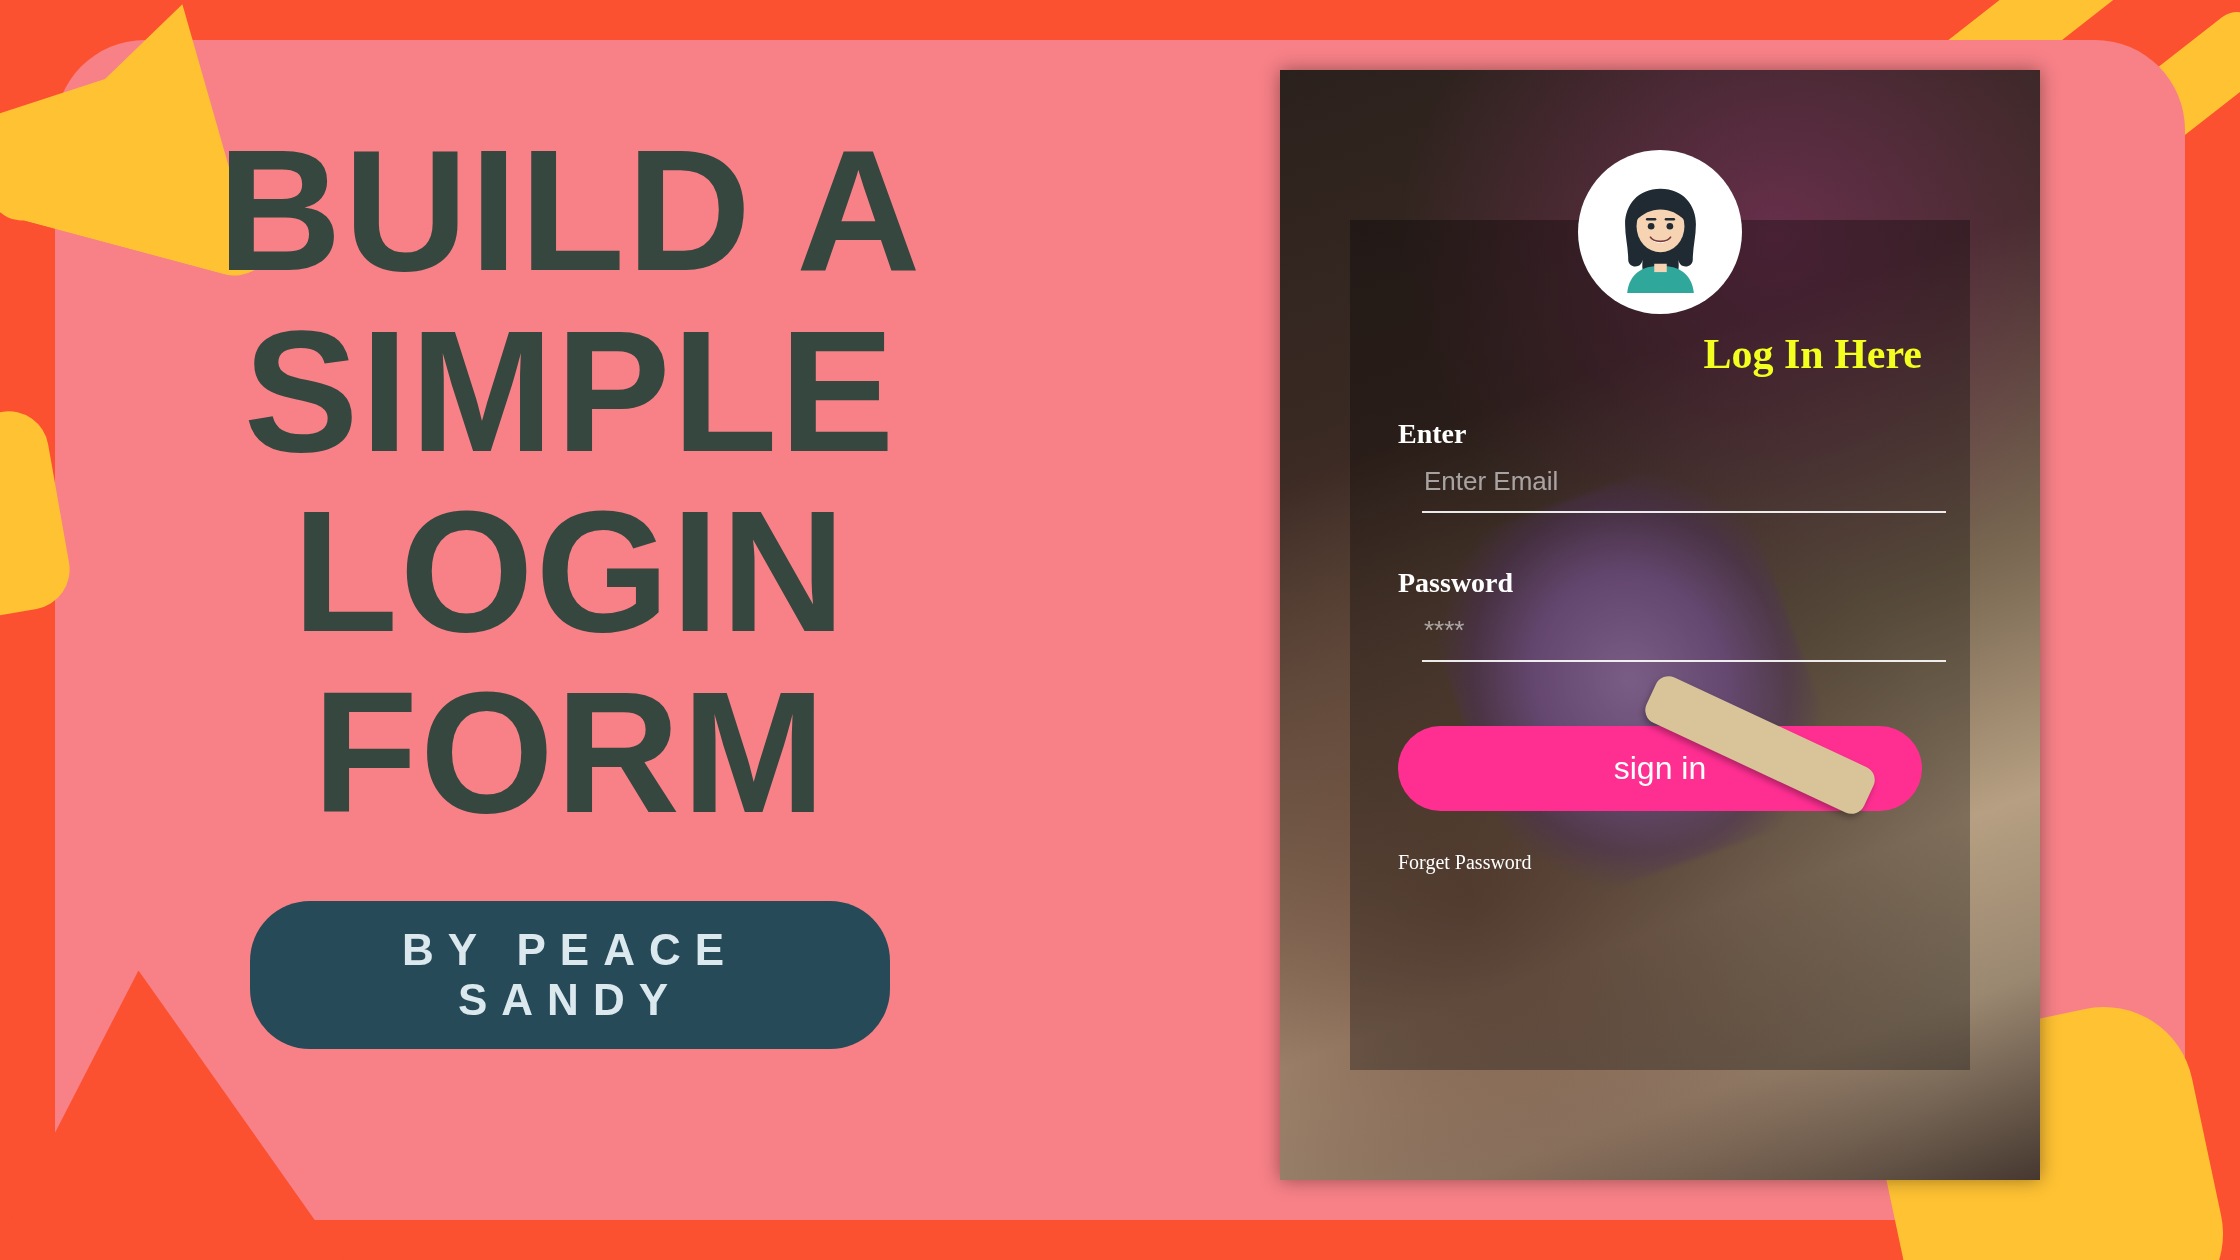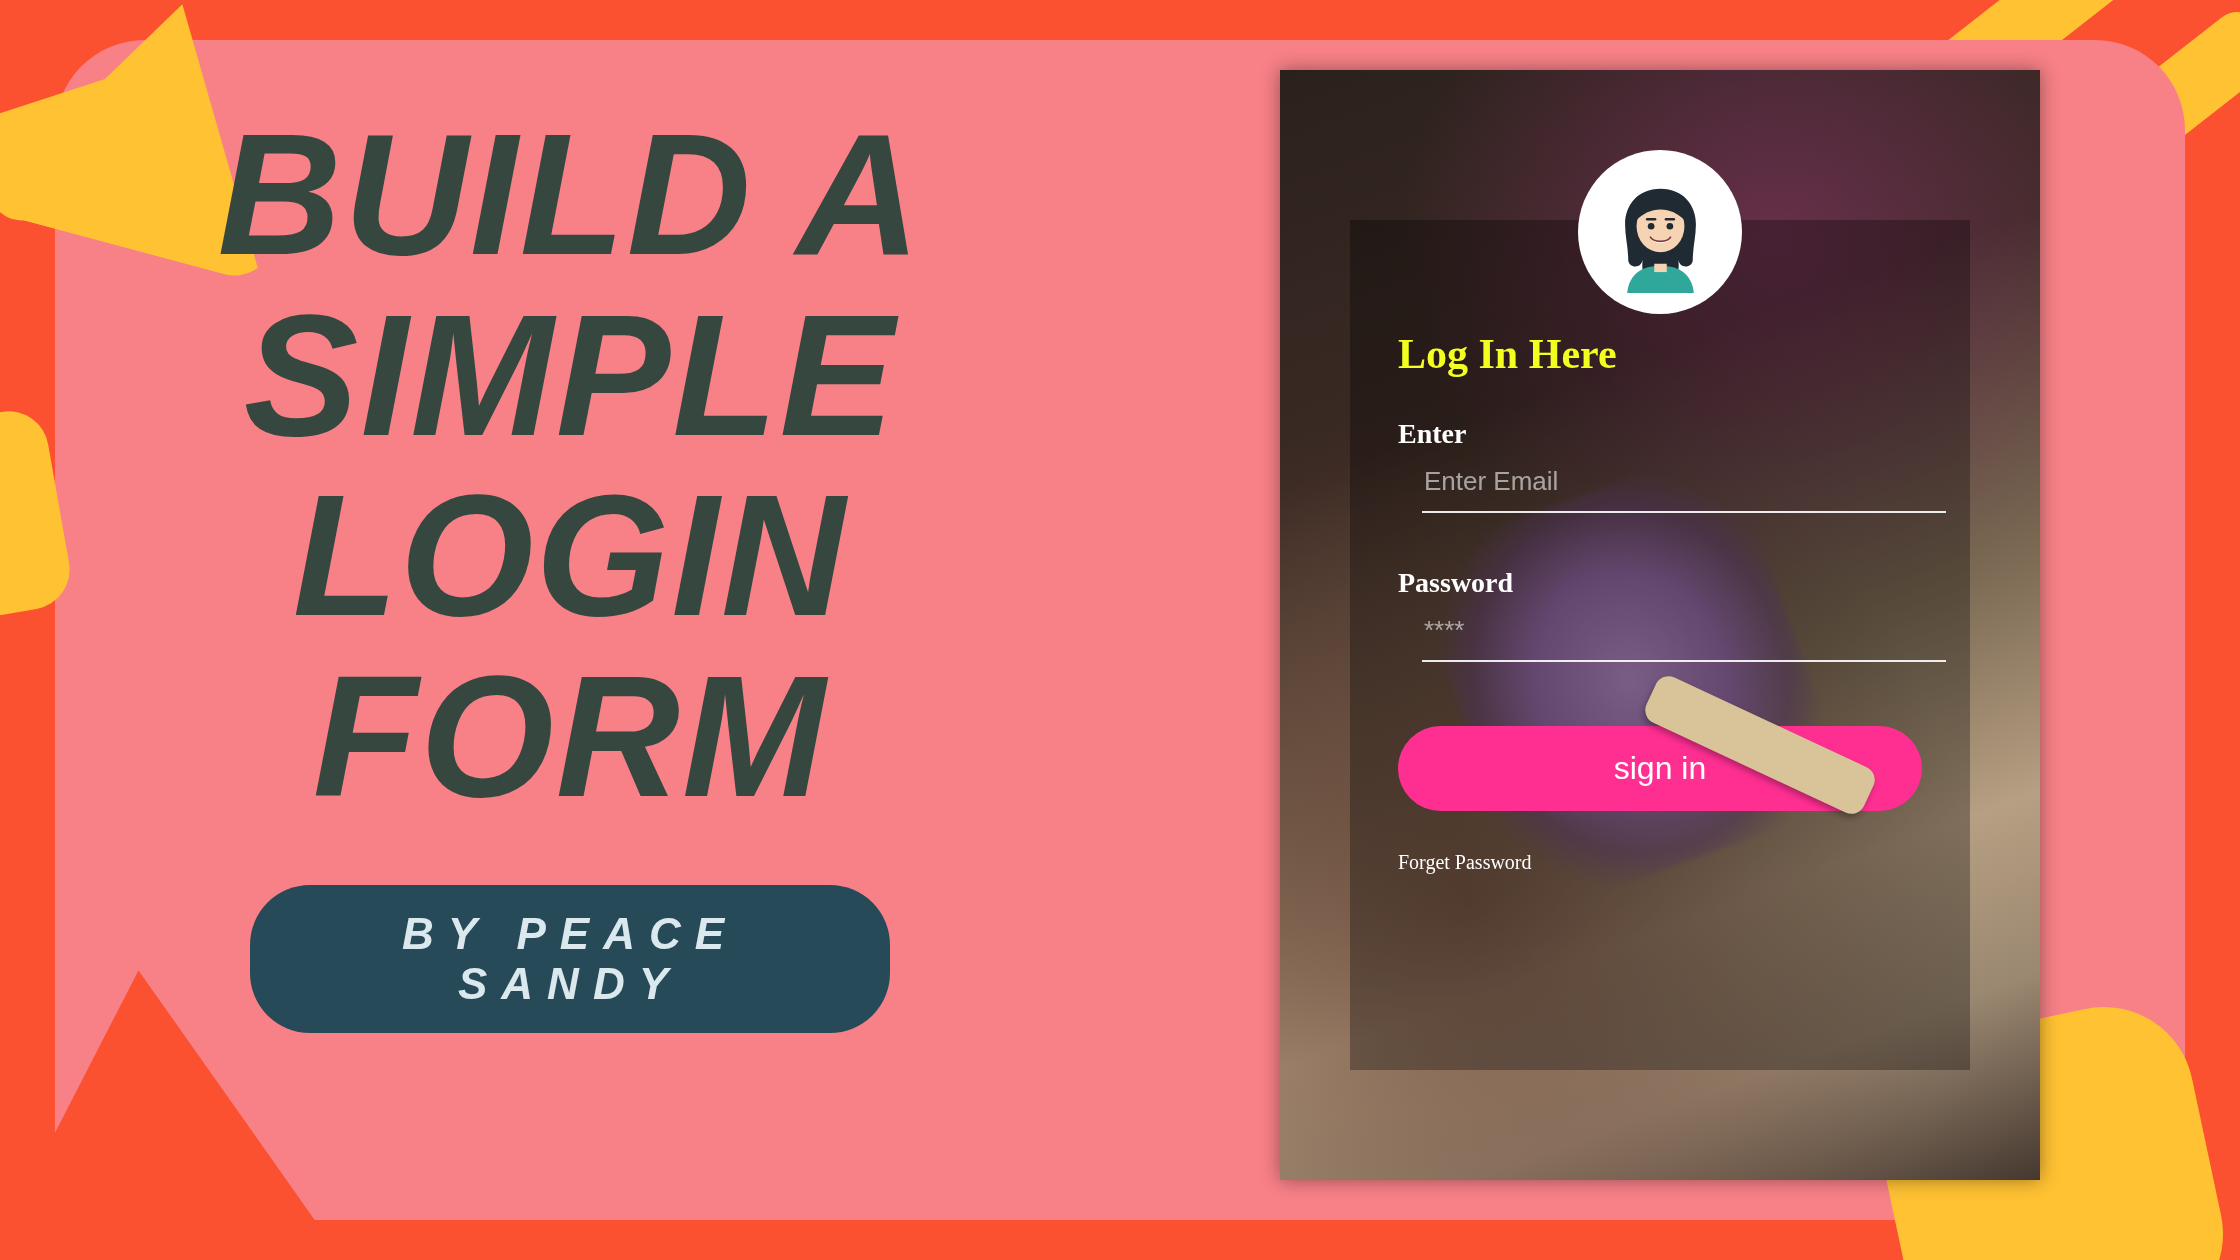--- a/index.html
+++ b/index.html
@@ -74,23 +74,22 @@
     border-left: 200px solid transparent;
     border-right: 200px solid transparent;
     border-bottom: 330px solid #fb5130;
     transform: rotate(-4deg);
     border-radius: 30px;
   }
 
   
   .left {
     position: absolute;
-    top: 104px; left: 140px;
+    top: 120px; left: 140px;
     width: 860px;
-    font-style: italic;
   }
   .title {
     font-family: "Arial Black", Impact, sans-serif;
     font-weight: 900;
     font-size: 172px;
     line-height: 1.05;
     letter-spacing: 2px;
     color: #35473f;
     text-align: center;
     text-transform: uppercase;
@@ -156,21 +155,21 @@
     top: -70px; left: 50%; transform: translateX(-50%);
     width: 164px; height: 164px;
     border-radius: 50%;
     background: #ffffff;
     display: flex; align-items: center; justify-content: center;
     overflow: hidden;
   }
   .avatar svg { width: 125px; height: 125px; }
 
   .card-title {
-    text-align: left;
+    text-align: right;
     color: #f2ff1f;
     font-family: Georgia, "Times New Roman", serif;
     font-weight: 700;
     font-size: 42px;
     margin-top: 20px;
     margin-bottom: 40px;
   }
 
   .field-label {
     color: #ffffff;

